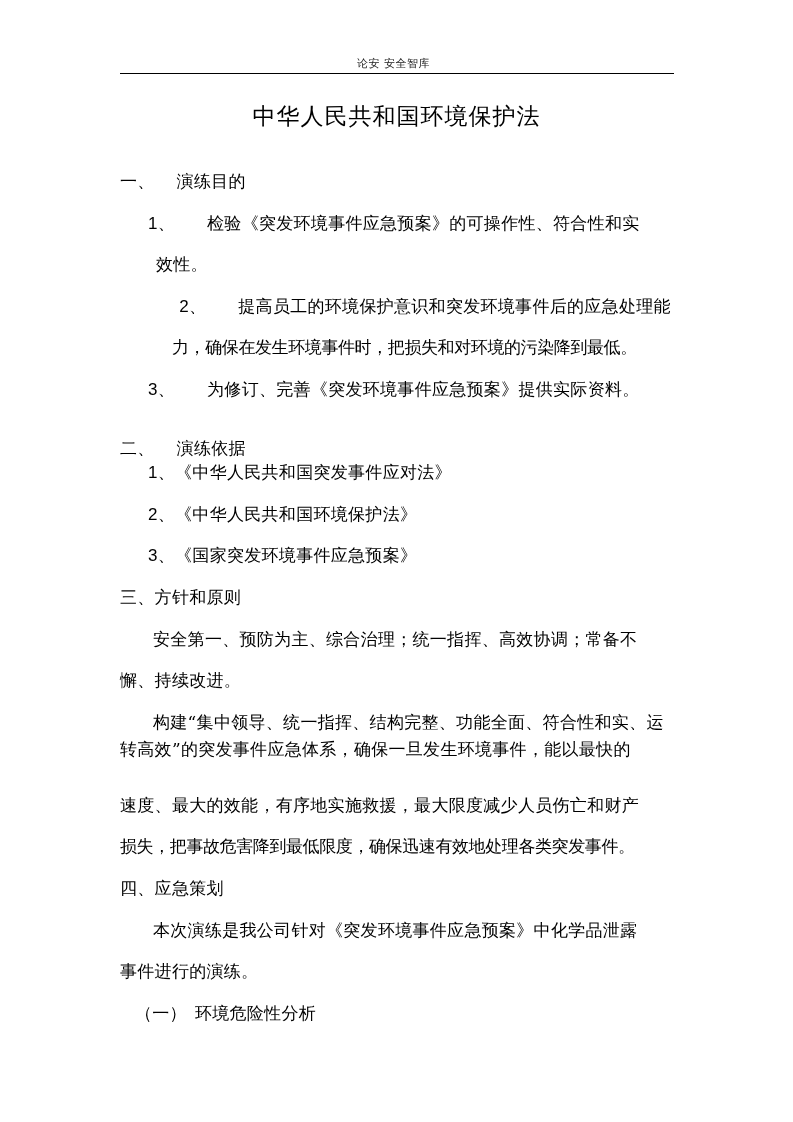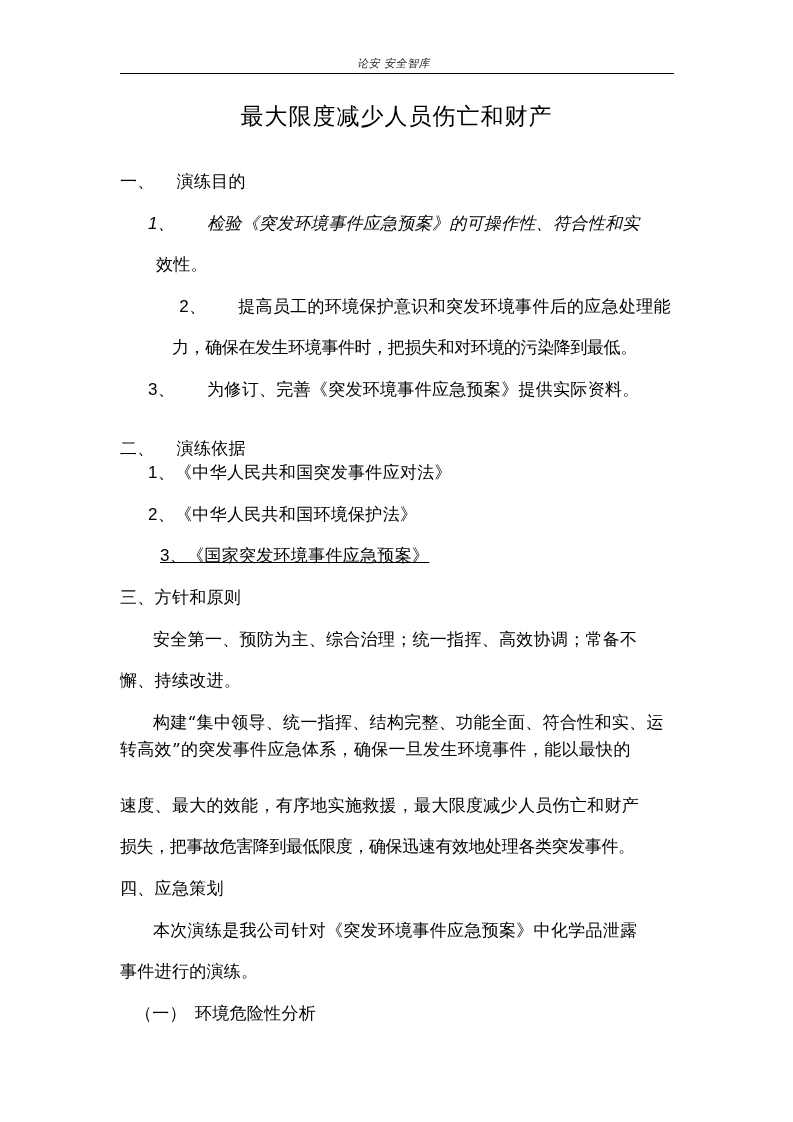--- a/index.html
+++ b/index.html
@@ -1,43 +1,43 @@
 <!DOCTYPE html>
 <html><head>
 <meta charset="utf-8">
 <style>
   html, body { margin: 0; padding: 0; background: #ffffff; }
   body { width: 793px; height: 1122px; position: relative; overflow: hidden;
          font-family: "DejaVu Serif", "Liberation Serif", serif; color: #000; }
   .header-text { position: absolute; top: 56px; left: 0; width: 787px; text-align: center;
-                 font-size: 11px; color: #222; letter-spacing: 0.5px; font-style: italic; }
+                 font-size: 11px; color: #222; letter-spacing: 0.5px; }
   .header-rule { position: absolute; top: 73px; left: 120px; width: 554px; height: 0;
                  border-top: 1px solid #000; }
   .title { position: absolute; top: 101px; left: 0; width: 793px; text-align: center;
            font-size: 23px; font-weight: normal; margin: 0; letter-spacing: 1px; }
   .line { position: absolute; left: 120px; width: 554px; font-size: 17px; line-height: 24px;
           white-space: nowrap; letter-spacing: 0.3px; margin-top: 22px; }
   .num { font-family: "Liberation Sans", "DejaVu Sans", sans-serif; }
   .gap { display: inline-block; }
 </style>
 </head>
 <body>
 
 <div>
   <div class="header-text">论安  安全智库</div>
   <div class="header-rule"></div>
 </div>
 
-<h1 class="title">最大限度减少人员伤亡和财产</h1>
+<h1 class="title">中华人民共和国环境保护法</h1>
 
 <div class="line" style="top:147px;">
   <span>一、</span><span class="gap" style="width:22px;"></span><span>演练目的</span>
 </div>
 
-<div class="line" style="top:189px; left:148px;font-style:italic;">
+<div class="line" style="top:189px; left:148px;">
   <span class="num">1、</span><span class="gap" style="width:32px;"></span><span>检验《突发环境事件应急预案》的可操作性、符合性和实</span>
 </div>
 <div class="line" style="top:230px; left:156px;">效性。</div>
 
 <div class="line" style="top:272px; left:148px;text-align:center;">
   <span class="num">2、</span><span class="gap" style="width:32px;"></span><span>提高员工的环境保护意识和突发环境事件后的应急处理能</span>
 </div>
 <div class="line" style="top:313px; left:172px; letter-spacing:-0.4px;">力，确保在发生环境事件时，把损失和对环境的污染降到最低。</div>
 
 <div class="line" style="top:355px; left:148px;">
@@ -46,21 +46,21 @@
 
 <div class="line" style="top:414px;">
   <span>二、</span><span class="gap" style="width:22px;"></span><span>演练依据</span>
 </div>
 <div class="line" style="top:438px; left:148px;">
   <span class="num">1、</span><span>《中华人民共和国突发事件应对法》</span>
 </div>
 <div class="line" style="top:480px; left:148px;">
   <span class="num">2、</span><span>《中华人民共和国环境保护法》</span>
 </div>
-<div class="line" style="top:521px; left:160px;text-decoration:underline;">
+<div class="line" style="top:521px; left:148px;">
   <span class="num">3、</span><span>《国家突发环境事件应急预案》</span>
 </div>
 
 <div class="line" style="top:563px;">三、方针和原则</div>
 <div class="line" style="top:605px; left:153px;">安全第一、预防为主、综合治理；统一指挥、高效协调；常备不</div>
 <div class="line" style="top:646px;">懈、持续改进。</div>
 
 <div class="line" style="top:688px; left:153px;">构建“集中领导、统一指挥、结构完整、功能全面、符合性和实、运</div>
 <div class="line" style="top:715px;">转高效”的突发事件应急体系，确保一旦发生环境事件，能以最快的</div>
 <div class="line" style="top:771px;">速度、最大的效能，有序地实施救援，最大限度减少人员伤亡和财产</div>

